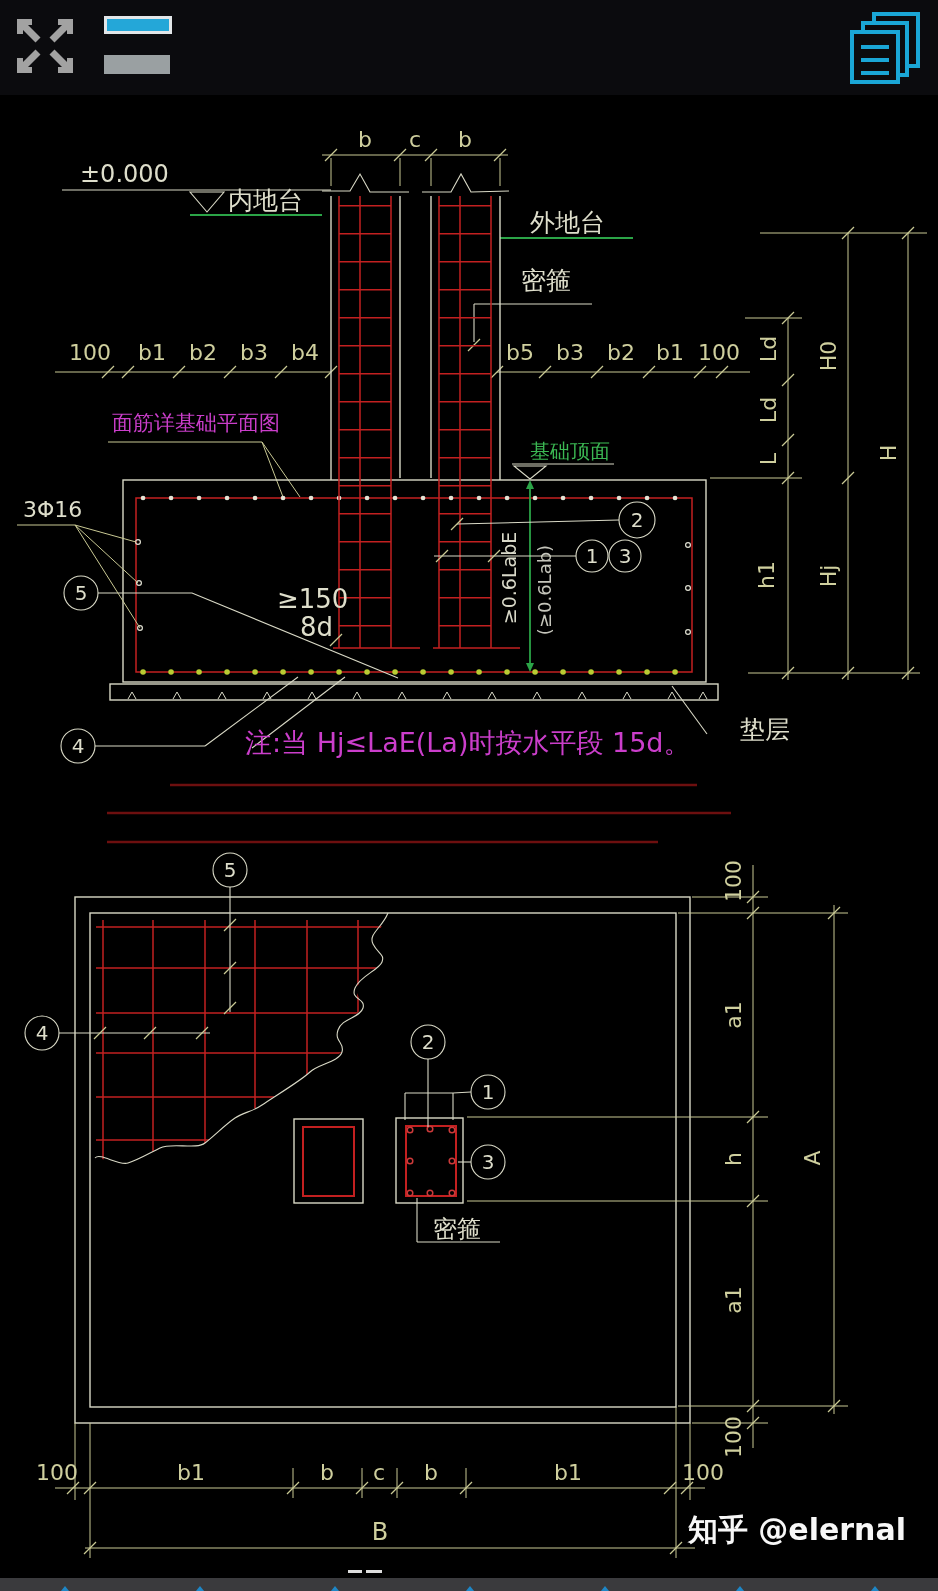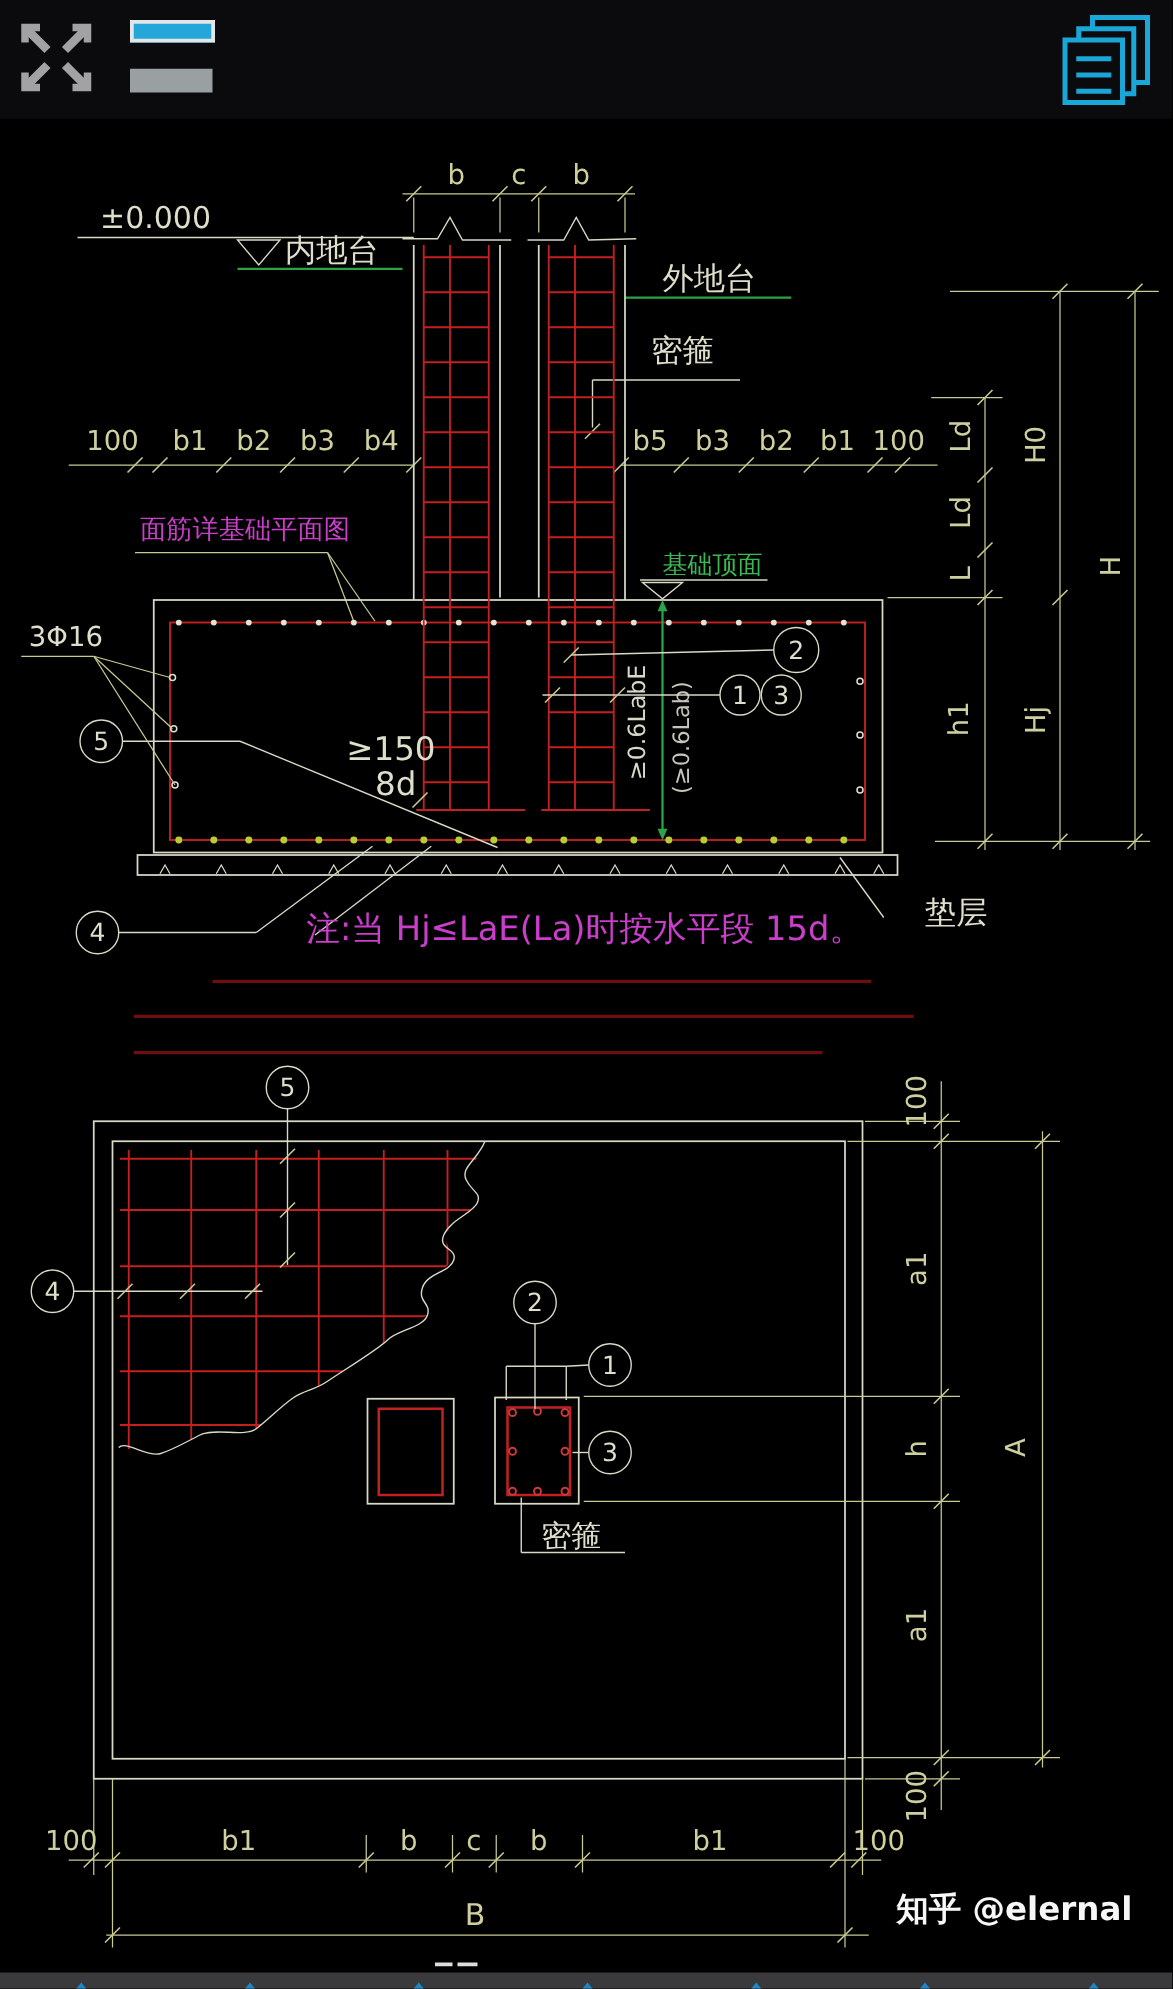--- a/index.html
+++ b/index.html
@@ -22,21 +22,21 @@
   .dr{stroke:#6d0f0f;stroke-width:2.6;fill:none}
   .t {fill:#cfcf9e;font-size:22px}
   .tw{fill:#dedecb;font-size:25px}
   .tg{fill:#3bb853;font-size:20px}
   .tm{fill:#cb3ecb;font-size:21px}
   .tn{fill:#cb3ecb;font-size:27px}
   .tc{fill:#dedecb;font-size:20px}
   .ta{fill:#d8d8c8;font-size:19px}
   .mid{text-anchor:middle}
   
-  .watermark{position:absolute;right:32px;top:1510px;color:#f7f7f7;font-size:26px;font-weight:bold;z-index:4;}
+  .watermark{position:absolute;right:32px;top:1510px;color:#f7f7f7;font-size:30px;font-weight:bold;z-index:4;}
   
   .bottombar{position:absolute;left:0;top:1578px;width:938px;height:13px;background:#3a3a3d;z-index:6;overflow:hidden;}
   .chev{position:absolute;bottom:-6px;width:0;height:0;border-left:9px solid transparent;border-right:9px solid transparent;border-bottom:11px solid #1e86c6;cursor:pointer;}
 </style>
 </head>
 <body>
 
 <div class="canvas">
 <svg width="938" height="1591" viewBox="0 0 938 1591">
   <defs>

